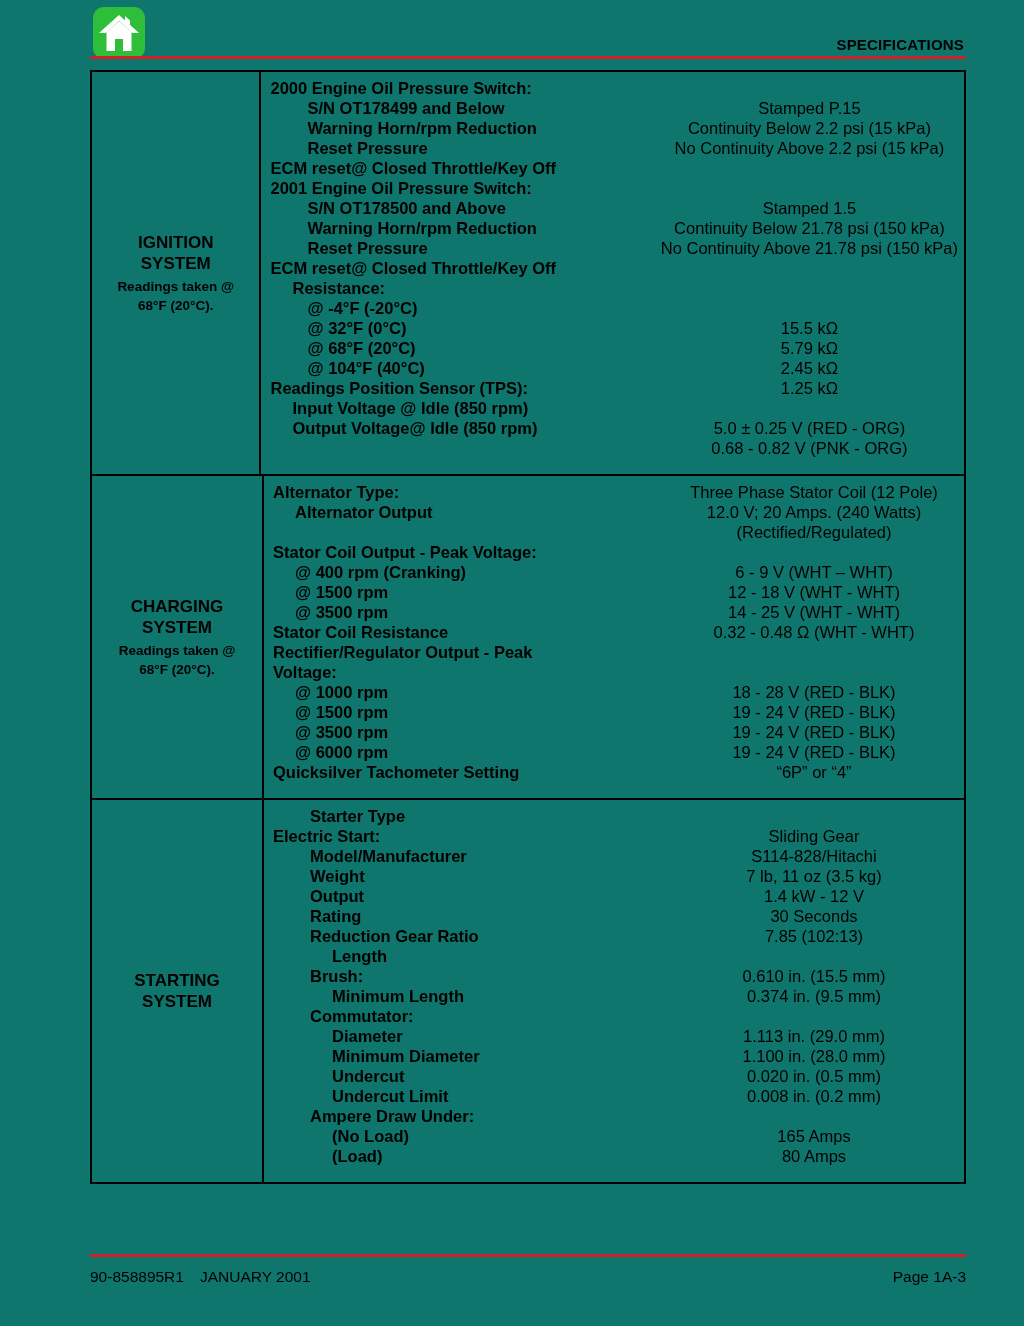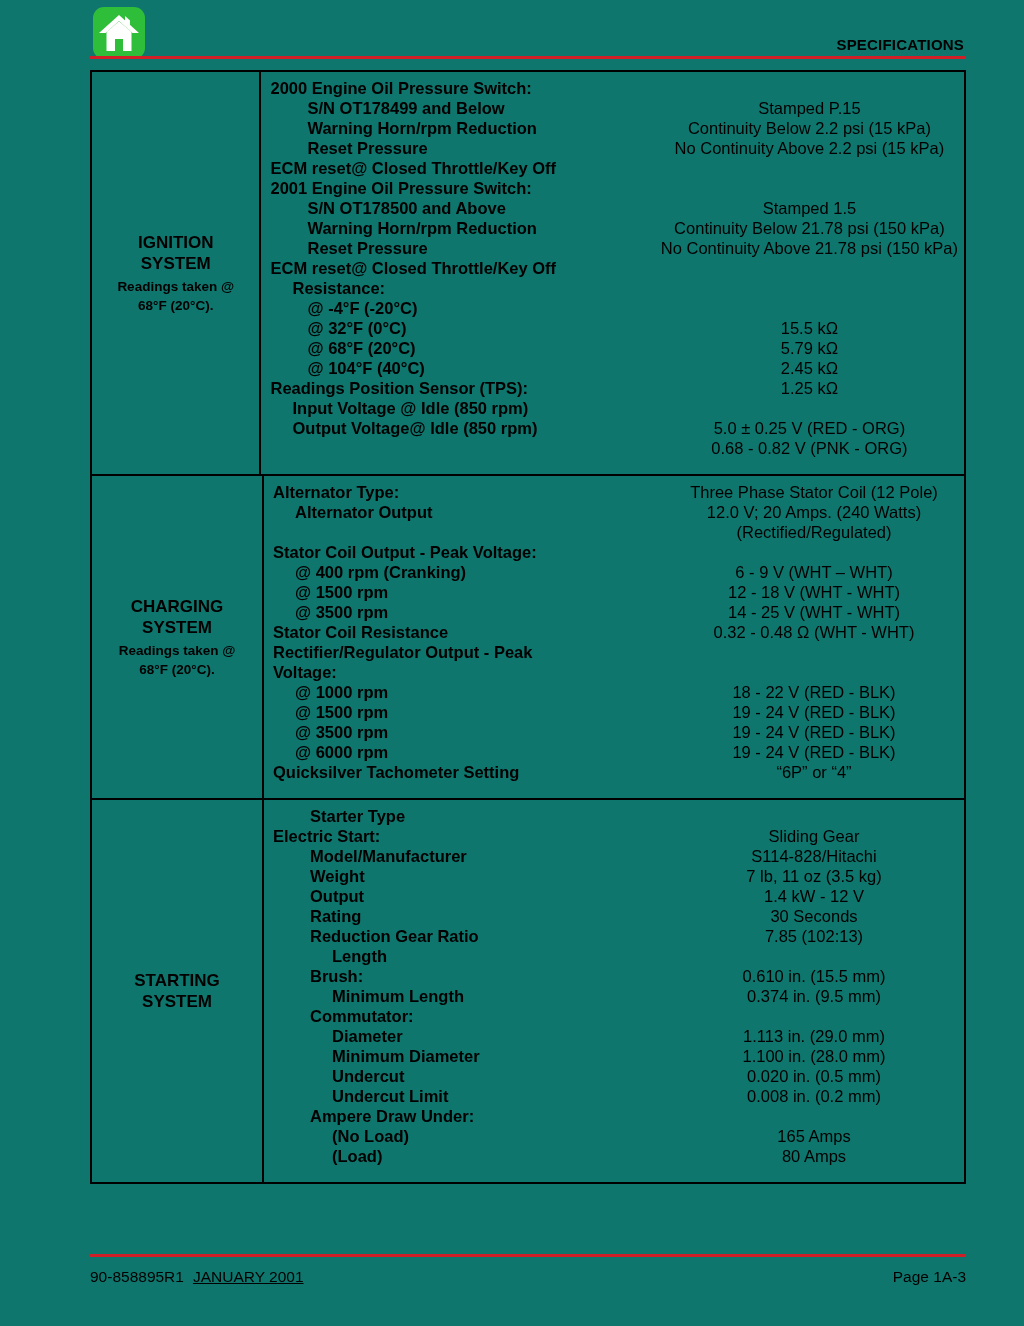--- a/index.html
+++ b/index.html
@@ -28,21 +28,21 @@
   .value-line{ font-size:16.5px; line-height:20px; white-space:nowrap; }
   .indent-0 { padding-left:0; }
   .indent-1 { padding-left:22px; }
   .indent-2 { padding-left:37px; }
   .indent-3 { padding-left:59px; }
 
   
   .footer-rule { position:absolute; left:90px; width:876px; top:1254px; height:3px; background:var(--red); }
   .footer-row  { position:absolute; left:90px; width:876px; top:1268px; font-size:15.5px;
                  display:flex; justify-content:space-between; }
-  .footer-left span + span { margin-left:9px;text-decoration:underline; }
+  .footer-left span + span { margin-left:16px; }
 </style>
 </head>
 <body>
 
 <div class="page">
   <div class="content">
     <div class="header">
       <svg class="logo" viewBox="0 0 54 54" aria-hidden="true">
         <rect x="1" y="1" width="52" height="52" rx="11" class="logo-bg" fill="#2fbe3a"></rect>
         <polygon points="33,10 38,14.5 38,21 33,16.5" fill="#fff"></polygon>
@@ -127,21 +127,21 @@
             <div class="value-line">Three Phase Stator Coil (12 Pole)</div>
             <div class="value-line">12.0 V; 20 Amps. (240 Watts)</div>
             <div class="value-line">(Rectified/Regulated)</div>
             <div class="value-line">&nbsp;</div>
             <div class="value-line">6 - 9 V (WHT – WHT)</div>
             <div class="value-line">12 - 18 V (WHT - WHT)</div>
             <div class="value-line">14 - 25 V (WHT - WHT)</div>
             <div class="value-line">0.32 - 0.48 Ω (WHT - WHT)</div>
             <div class="value-line">&nbsp;</div>
             <div class="value-line">&nbsp;</div>
-            <div class="value-line">18 - 22 V (RED - BLK)</div>
+            <div class="value-line">18 - 28 V (RED - BLK)</div>
             <div class="value-line">19 - 24 V (RED - BLK)</div>
             <div class="value-line">19 - 24 V (RED - BLK)</div>
             <div class="value-line">19 - 24 V (RED - BLK)</div>
             <div class="value-line">“6P” or “4”</div>
           </div>
         </div>
         <div class="trow">
           <div class="label-cell cell">
             <div class="sys-title">STARTING SYSTEM</div>
           </div>

